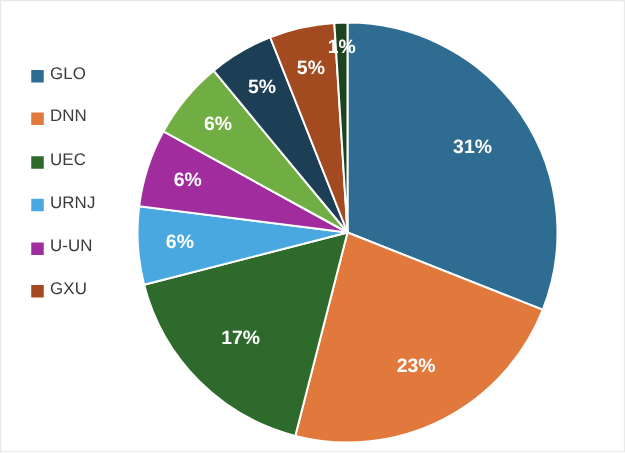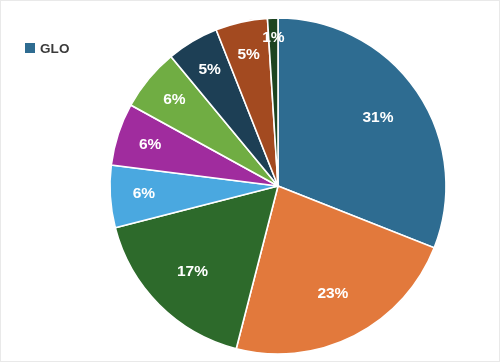--- a/index.html
+++ b/index.html
@@ -20,23 +20,22 @@
     overflow: hidden;
   }
   #legend {
     position: absolute;
     left: 24px;
     top: 30px;
     width: 84px;
   }
   .legend-item {
     display: flex;
-    align-items: center;
+    align-items: flex-end;
     height: 34.5px;
-    font-weight: bold;
   }
   .legend-swatch {
     width: 10px;
     height: 10px;
     flex: 0 0 10px;
     margin-right: 5px;
   }
   .legend-label {
     font-size: 13.5px;
     color: #3b3b3b;
@@ -66,20 +65,40 @@
 </head>
 <body>
 
 <div id="canvas">
 
   <div id="legend">
       <div class="legend-item">
         <span class="legend-swatch" style="background: rgb(46, 108, 145);"></span>
         <span class="legend-label">GLO</span>
       </div>
+      <div class="legend-item">
+        <span class="legend-swatch" style="background: rgb(226, 121, 60);"></span>
+        <span class="legend-label">DNN</span>
+      </div>
+      <div class="legend-item">
+        <span class="legend-swatch" style="background: rgb(45, 106, 43);"></span>
+        <span class="legend-label">UEC</span>
+      </div>
+      <div class="legend-item">
+        <span class="legend-swatch" style="background: rgb(74, 168, 224);"></span>
+        <span class="legend-label">URNJ</span>
+      </div>
+      <div class="legend-item">
+        <span class="legend-swatch" style="background: rgb(160, 44, 158);"></span>
+        <span class="legend-label">U-UN</span>
+      </div>
+      <div class="legend-item">
+        <span class="legend-swatch" style="background: rgb(163, 74, 32);"></span>
+        <span class="legend-label">GXU</span>
+      </div>
     </div>
 
   <div id="pie-wrap">
     <svg id="pie-svg" width="500" height="362" viewBox="0 0 500 362">
       <g id="slice-group">
           <path d="M 277 185 L 277.00 17.00 A 168 168 0 0 1 433.20 246.84 Z" fill="#2e6c91" stroke="#ffffff" stroke-width="1.6"></path>
           <path d="M 277 185 L 433.20 246.84 A 168 168 0 0 1 235.22 347.72 Z" fill="#e2793c" stroke="#ffffff" stroke-width="1.6"></path>
           <path d="M 277 185 L 235.22 347.72 A 168 168 0 0 1 114.28 226.78 Z" fill="#2d6a2b" stroke="#ffffff" stroke-width="1.6"></path>
           <path d="M 277 185 L 114.28 226.78 A 168 168 0 0 1 110.32 163.94 Z" fill="#4aa8e0" stroke="#ffffff" stroke-width="1.6"></path>
           <path d="M 277 185 L 110.32 163.94 A 168 168 0 0 1 129.78 104.07 Z" fill="#a02c9e" stroke="#ffffff" stroke-width="1.6"></path>

